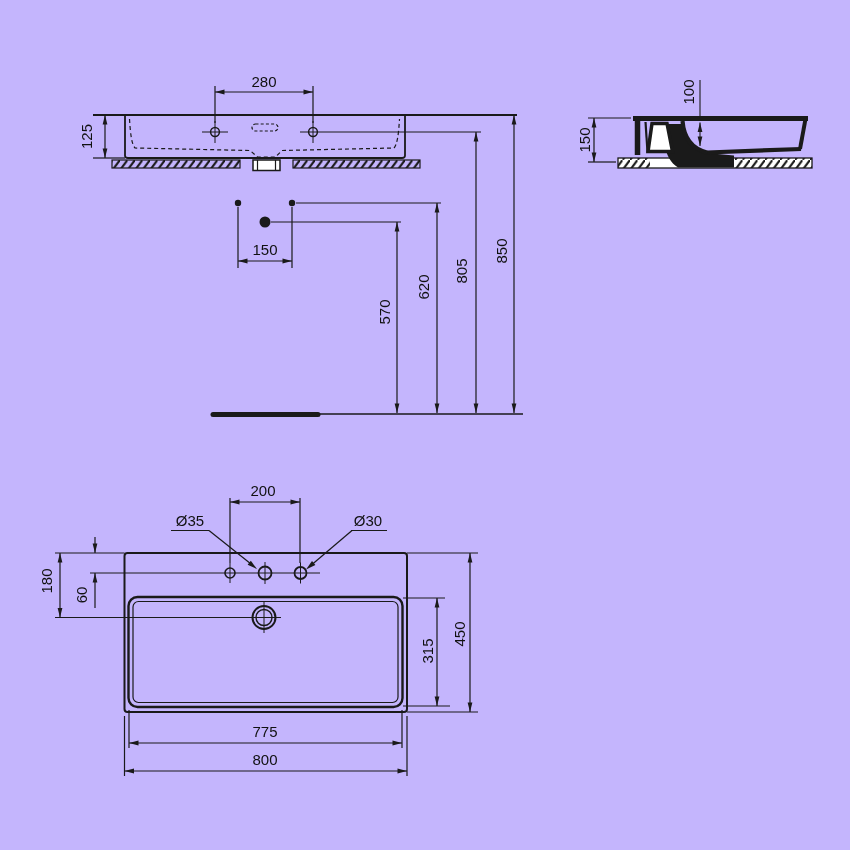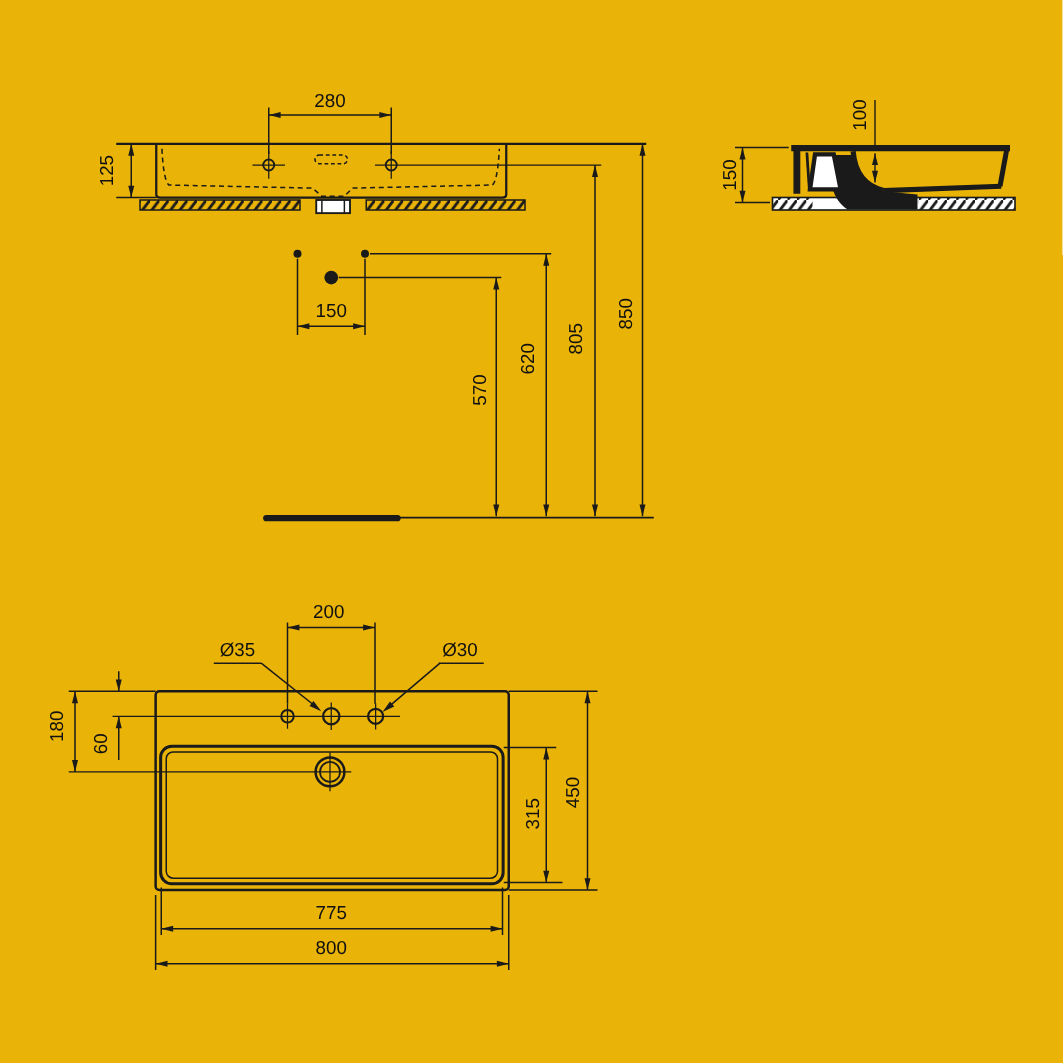--- a/index.html
+++ b/index.html
@@ -1,17 +1,17 @@
 <!DOCTYPE html>
 <html><head>
 <meta charset="utf-8">
 <style>
   html, body { margin: 0; padding: 0; background: #ffffff; }
   .canvas-wrap {
-    width: 850px; height: 850px; background: #eab308;
+    width: 850px; height: 850px; background: #c4b5fd;
     position: relative; overflow: hidden;
   }
   svg { display: block; }
   text {
     font-family: "Liberation Sans", "DejaVu Sans", sans-serif;
     font-size: 15px;
     fill: #111111;
   }
   .ln   { stroke: #1a1a1a; fill: none; }
   .thin { stroke-width: 1.2; }

